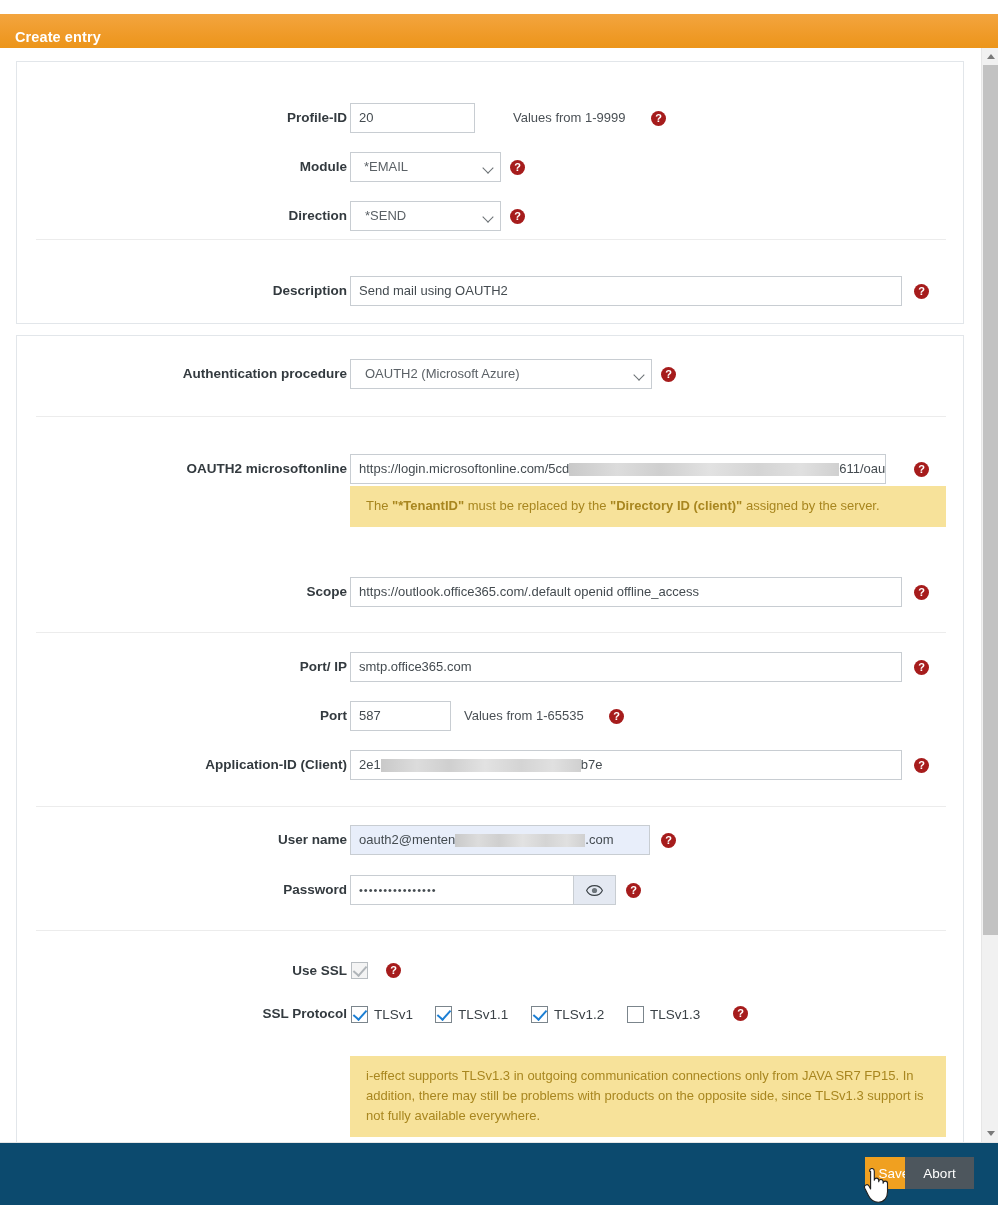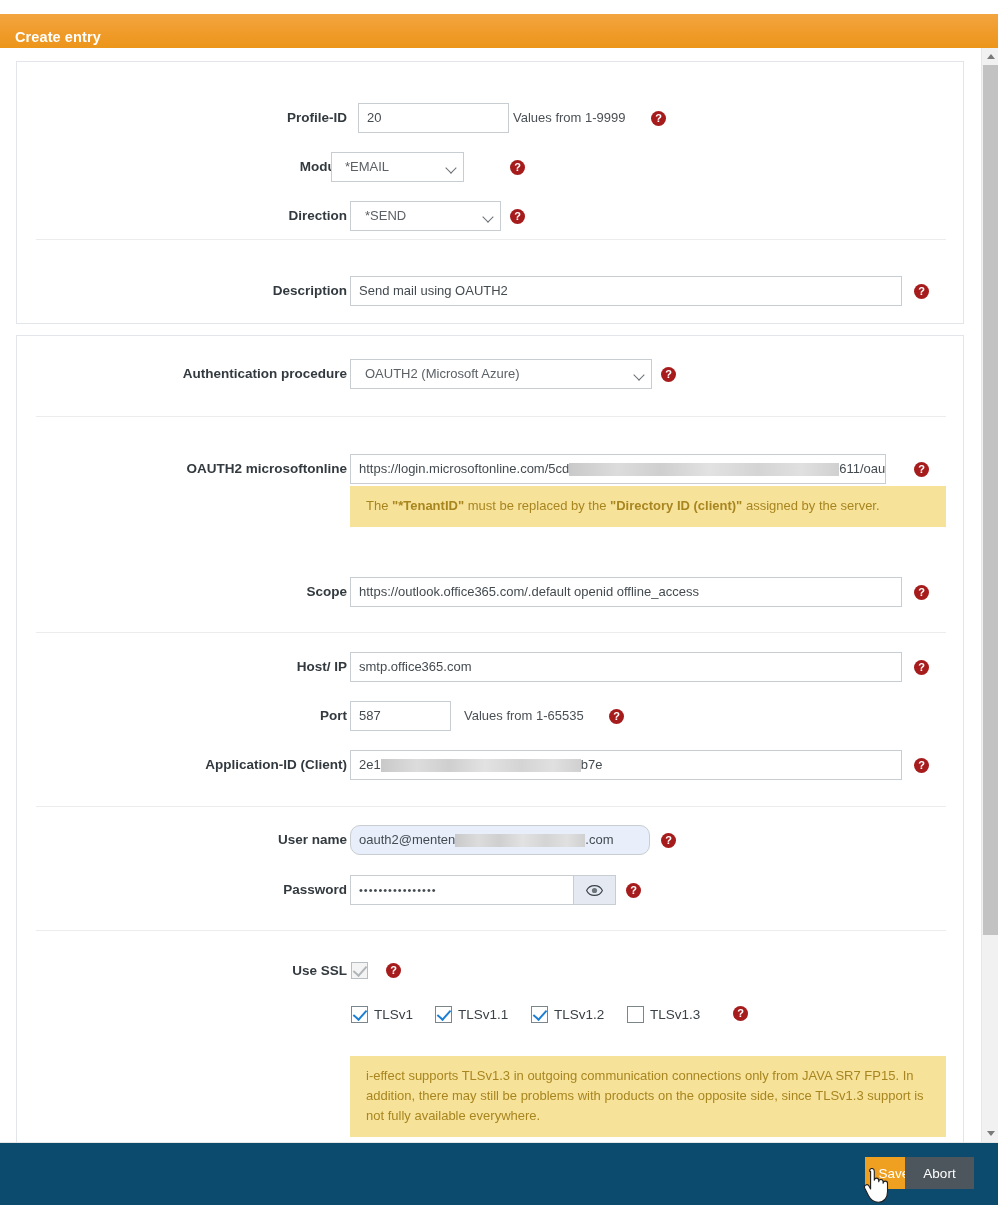--- a/index.html
+++ b/index.html
@@ -81,21 +81,21 @@
   }
 
   
   .input {
     position: absolute; top: 0; height: 30px;
     border: 1px solid #c8cdd2; background: #ffffff;
     font-size: 13px; color: #444b50;
     line-height: 28px; padding: 0 8px;
     white-space: nowrap; overflow: hidden;
   }
-  .input.autofill { background: #e8eefa; border-color: #c8cdd2; border-radius: 10px; }
+  .input.autofill { background: #e8eefa; border-color: #c8cdd2; }
 
   .select {
     position: absolute; top: 0; height: 30px;
     border: 1px solid #c8cdd2; background: #ffffff;
     font-size: 13px; color: #5b6166;
     line-height: 28px; padding: 0 24px 0 14px;
     white-space: nowrap; overflow: hidden;
   }
   .select .chev {
     position: absolute; right: 8px; top: 11px;
@@ -194,28 +194,28 @@
 <div class="titlebar">
   <div class="titlebar-text">Create entry</div>
 </div>
 
 <div class="content">
 
   <div class="card" id="card-general">
 
     <div class="row" style="top:41px;">
       <div class="label">Profile-ID</div>
-      <div class="input" style="left:333px; width:151px;margin-left:8px;">20</div>
+      <div class="input" style="left:333px; width:125px;">20</div>
       <div class="hint" style="left:496px;">Values from 1-9999</div>
       <div class="help" style="left:634px; top:8px;">?</div>
     </div>
 
     <div class="row" style="top:90px;">
       <div class="label">Module</div>
-      <div class="select" style="left:314px; width:133px;padding-left:13px;">
+      <div class="select" style="left:333px; width:151px;padding-left:13px;">
         <span>*EMAIL</span>
         <span class="chev"></span>
       </div>
       <div class="help" style="left:493px; top:8px;">?</div>
     </div>
 
     <div class="row" style="top:139px;">
       <div class="label">Direction</div>
       <div class="select" style="left:333px; width:151px;">
         <span>*SEND</span>
@@ -260,21 +260,21 @@
 
     <div class="row" style="top:241px;text-decoration:underline;">
       <div class="label">Scope</div>
       <div class="input" style="left:333px; width:552px;">https://outlook.office365.com/.default openid offline_access</div>
       <div class="help" style="left:897px; top:8px;">?</div>
     </div>
 
     <div class="divider" style="top:296px;"></div>
 
     <div class="row" style="top:316px;">
-      <div class="label">Host/ IP</div>
+      <div class="label">Port/ IP</div>
       <div class="input" style="left:333px; width:552px;">smtp.office365.com</div>
       <div class="help" style="left:897px; top:8px;">?</div>
     </div>
 
     <div class="row" style="top:365px;">
       <div class="label">Port</div>
       <div class="input" style="left:333px; width:101px;">587</div>
       <div class="hint" style="left:447px;">Values from 1-65535</div>
       <div class="help" style="left:592px; top:8px;">?</div>
     </div>
@@ -311,20 +311,21 @@
 
     <div class="divider" style="top:594px;"></div>
 
     <div class="row" style="top:620px;">
       <div class="label">Use SSL</div>
       <div class="cb disabled" style="left:334px; top:6px;"></div>
       <div class="help" style="left:369px; top:7px;">?</div>
     </div>
 
     <div class="row" style="top:663px;">
+      <div class="label">SSL Protocol</div>
 
       <div class="cb checked" style="left:334px; top:7px;"></div>
       <div class="cb-label" style="left:357px; top:7px;">TLSv1</div>
 
       <div class="cb checked" style="left:418px; top:7px;"></div>
       <div class="cb-label" style="left:441px; top:7px;">TLSv1.1</div>
 
       <div class="cb checked" style="left:514px; top:7px;"></div>
       <div class="cb-label" style="left:537px; top:7px;">TLSv1.2</div>
 

